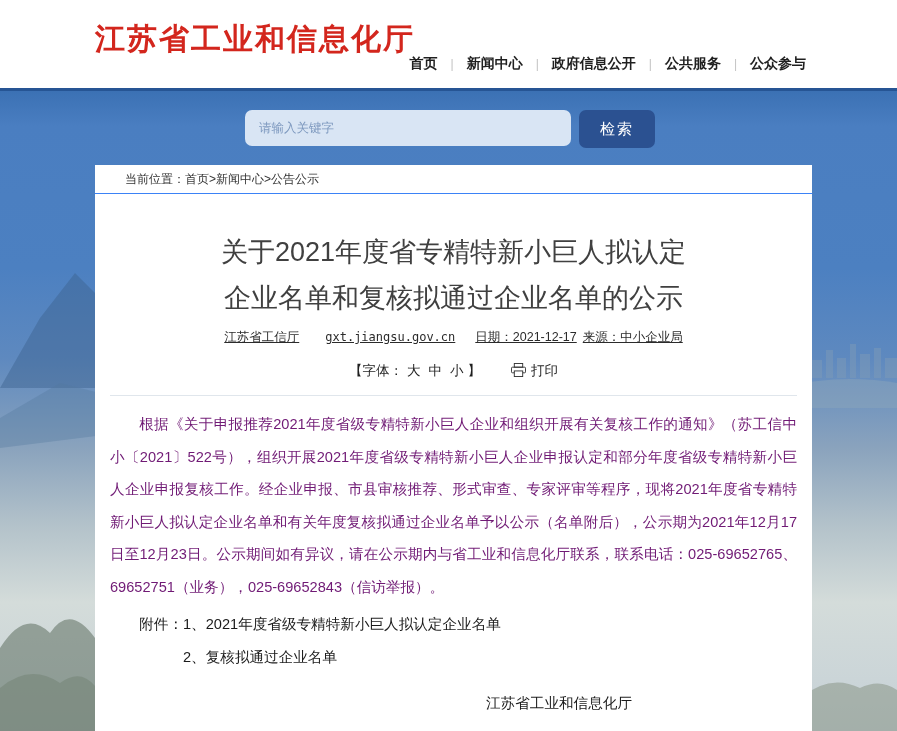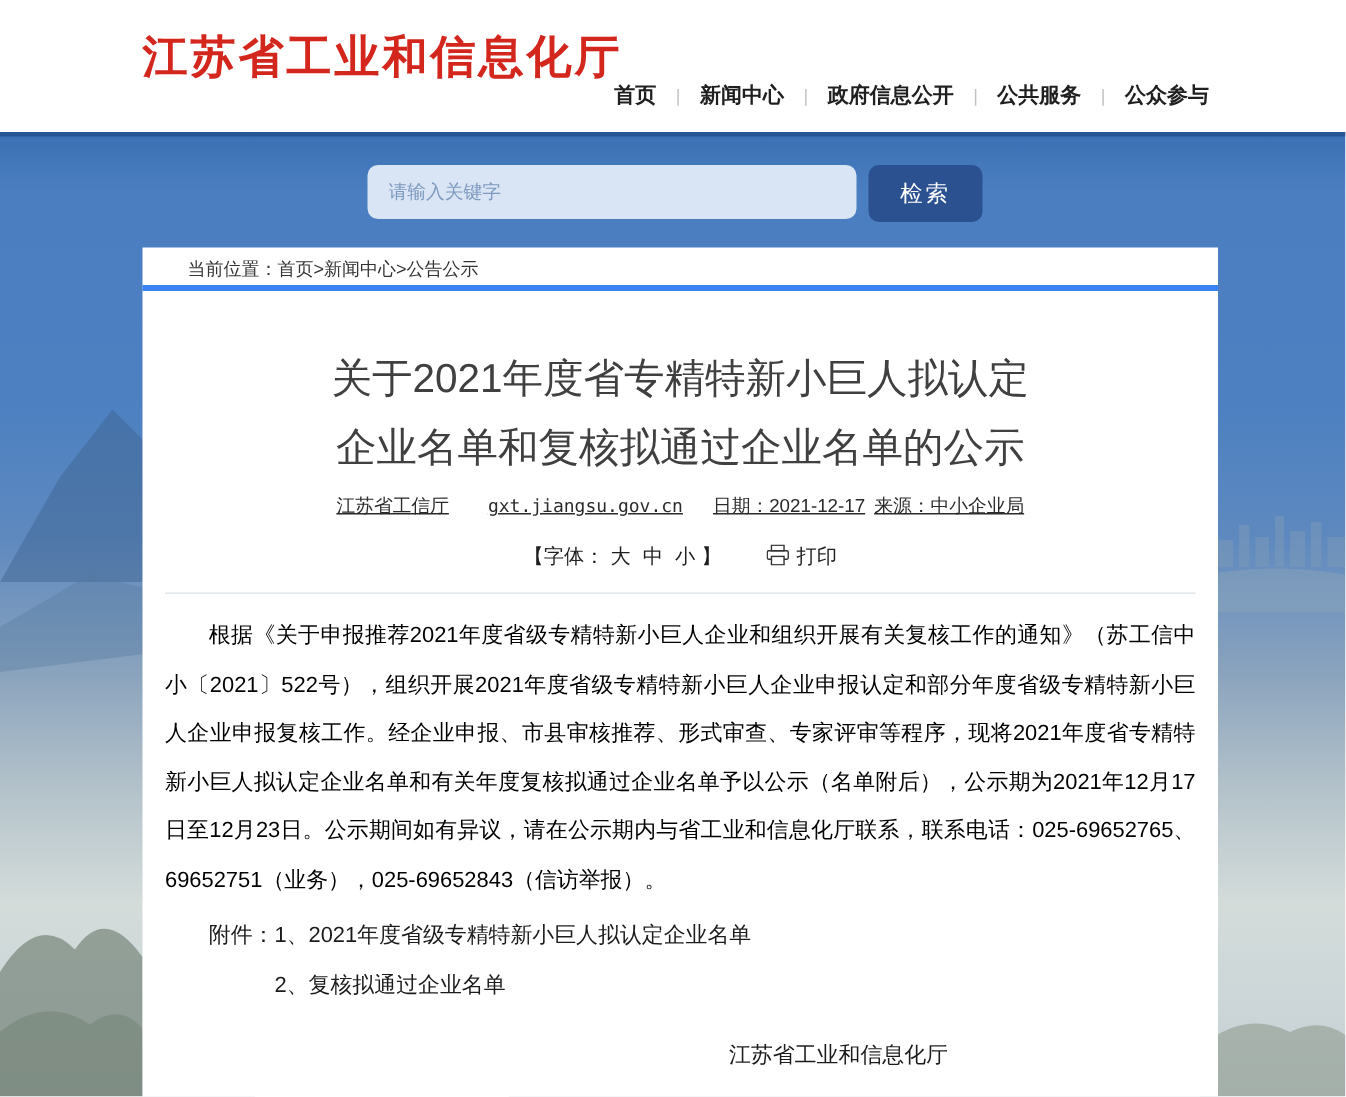--- a/index.html
+++ b/index.html
@@ -62,21 +62,21 @@
     cursor: pointer; font-family: "Liberation Sans", "DejaVu Sans", sans-serif;
   }
 
   
   .content {
     position: absolute; left: 95px; top: 165px; width: 717px; bottom: 0;
     background: #ffffff; z-index: 2;
   }
   .breadcrumb {
     height: 29px; line-height: 29px; padding-left: 30px;
-    font-size: 12px; color: #333333; border-bottom: 4px solid #3b82f6;
+    font-size: 12px; color: #333333; border-bottom: 1px solid #3b82f6;
   }
   .breadcrumb .crumb { cursor: pointer; }
   .breadcrumb .crumb-sep { color: #333333; }
 
   .article { padding: 0 15px; }
   .title {
     margin-top: 35px; text-align: center;
     font-size: 27px; font-weight: 400; color: #404040; line-height: 46px;
   }
   .meta {
@@ -91,21 +91,21 @@
   .controls {
     margin-top: 16px; text-align: center; font-size: 13.5px; color: #1f1f1f;
   }
   .font-opt { margin: 0 4px; cursor: pointer; }
   .print-btn { margin-left: 30px; cursor: pointer; white-space: nowrap; }
   .print-btn svg { vertical-align: -2px; margin-right: 5px; }
 
   .divider { margin-top: 15px; border-top: 1px solid #e0e6ec; }
 
   .body-text {
-    margin-top: 12px; font-size: 14.6px; line-height: 32.5px; color: #000000;
+    margin-top: 12px; font-size: 14.6px; line-height: 32.5px; color: #701a75;
     text-align: justify; text-indent: 2em;
   }
   .attachments {
     margin-top: 5px; font-size: 14.6px; line-height: 33px; color: #1b1b1b;
   }
   .attach-row1 { padding-left: 2em; }
   .attach-row2 { padding-left: 5em; }
 
   .signature {
     margin: 20px 122px 0 auto; width: 232px; text-align: center;

